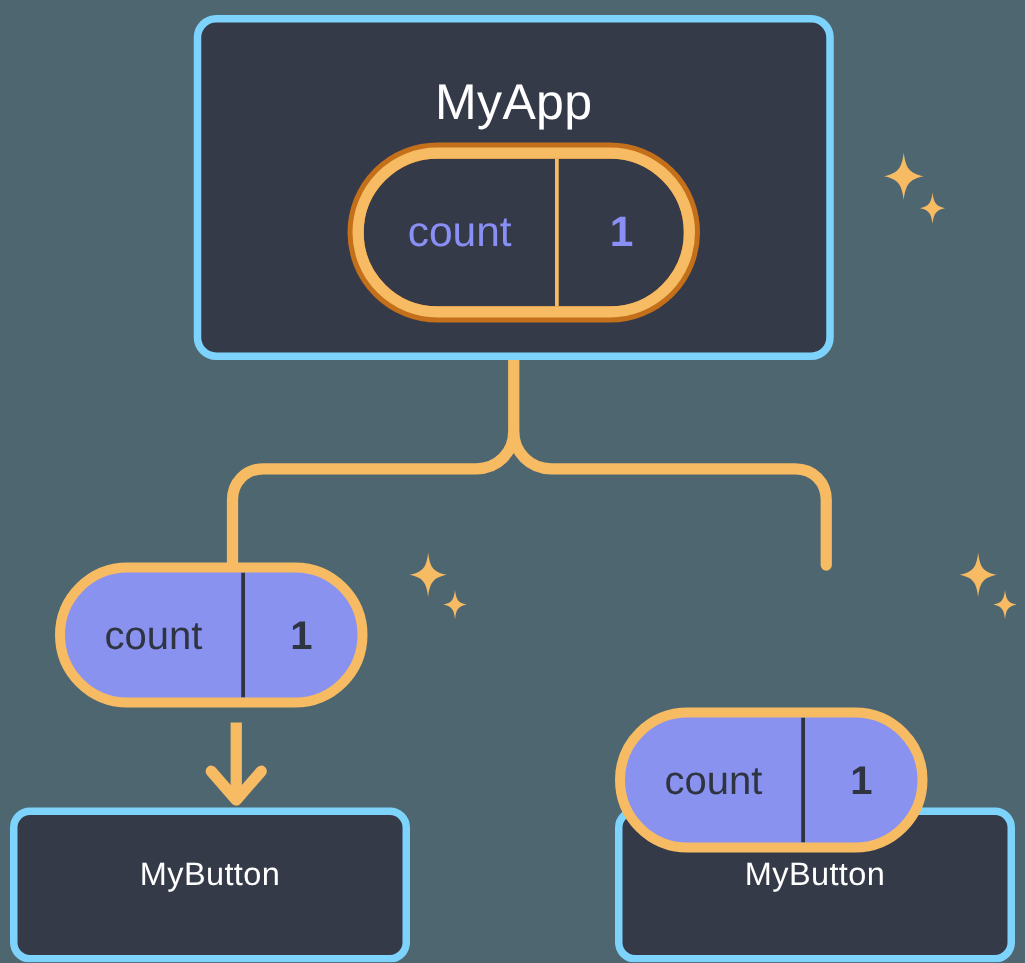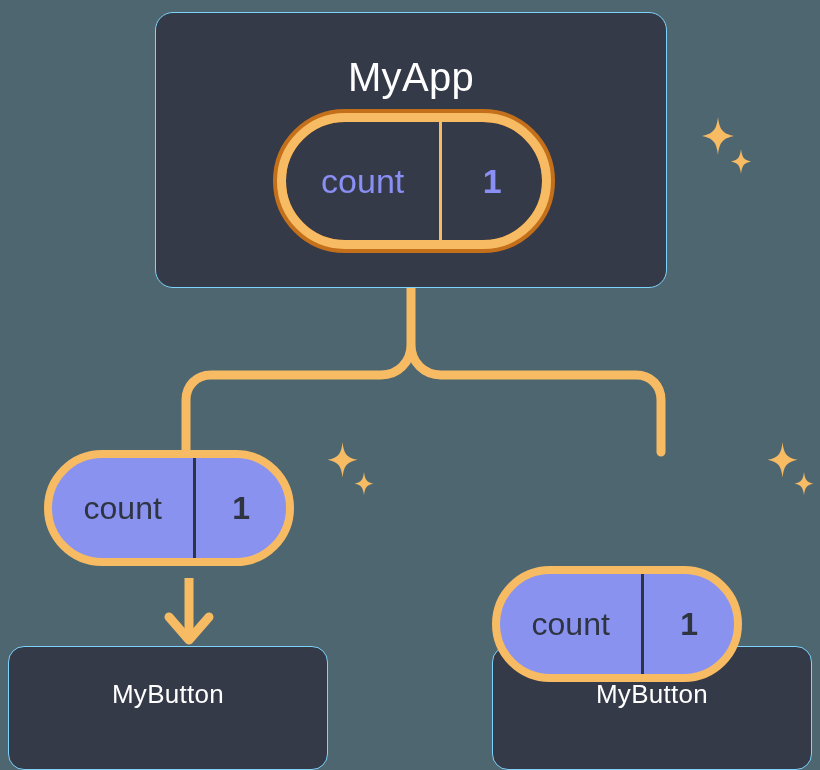--- a/index.html
+++ b/index.html
@@ -19,21 +19,21 @@
     position: absolute;
     left: 0; top: 0;
     width: 820px; height: 770px;
     pointer-events: none;
   }
 
   
   .card {
     position: absolute;
     background: #353A49;
-    border: 1px solid #7dd3fc;
+    border: 6px solid #7dd3fc;
     border-radius: 16px;
     box-sizing: border-box;
   }
   #card-myapp {
     left: 155px; top: 12px;
     width: 512px; height: 276px;
     border-radius: 18px;
   }
   #card-btn-left {
     left: 8px; top: 646px;

